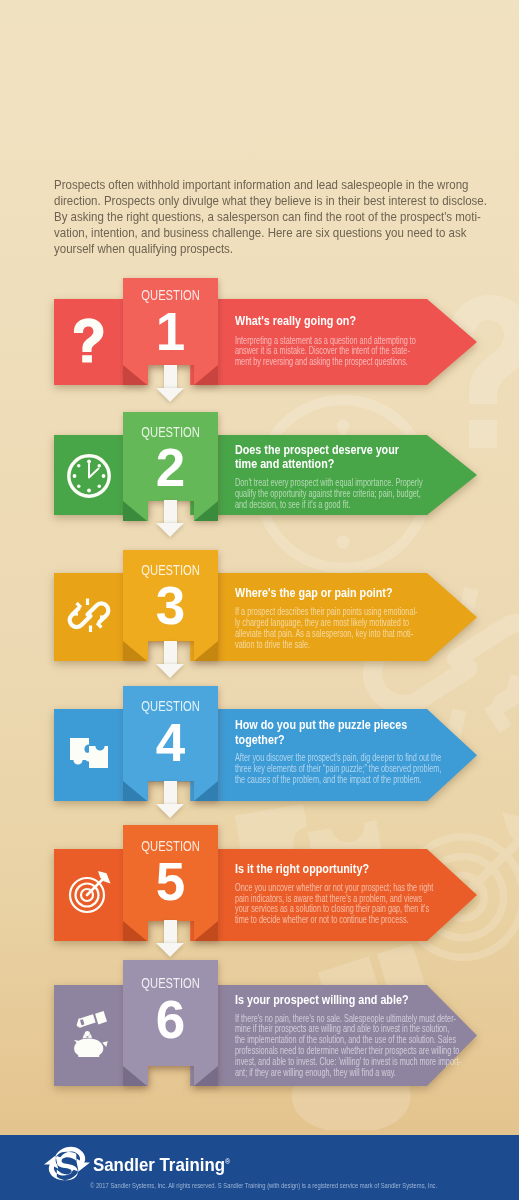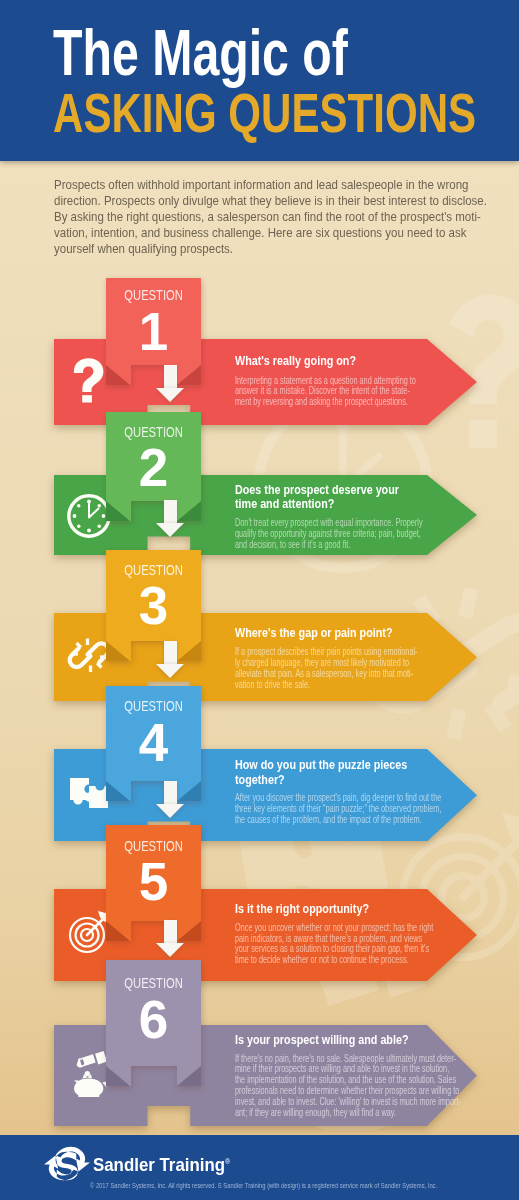--- a/index.html
+++ b/index.html
@@ -25,27 +25,27 @@
   .h-line2{position:absolute;left:53px;top:93px;color:#e5a929;font-weight:bold;
            font-size:55.5px;line-height:40px;
            transform:scaleX(.758);transform-origin:left top;white-space:nowrap;}
 
   
   .intro{position:absolute;left:54px;top:177px;width:480px;white-space:nowrap;color:#6e6352;
          font-size:13px;line-height:15.9px;transform:scaleX(.885);transform-origin:left top;}
 
   
   .row{position:absolute;left:0;width:519px;}
-  .bar{position:absolute;left:54px;top:0;height:86px;width:424px;margin-top:40px;}
+  .bar{position:absolute;left:54px;top:0;height:86px;width:424px;}
   .bar-shape{position:absolute;left:0;top:0;width:424px;height:100%;
              filter:drop-shadow(0 3px 4px rgba(120,92,50,.42));}
   .icon-box{position:absolute;left:0;top:0;width:69px;height:86px;
             display:flex;align-items:center;justify-content:center;}
   .icon-box svg{display:block;margin-top:-4px;}
-  .tab{position:absolute;left:106px;width:86px;
+  .tab{position:absolute;left:123px;width:86px;
        filter:drop-shadow(1px 2px 3px rgba(110,55,40,.30));}
   .tab-tail{position:absolute;left:0;width:24.5px;height:20px;}
   .tab-tail.r{left:70.5px;}
   .tab-tail i{position:absolute;left:0;top:0;width:0;height:0;
               border-right:24px solid transparent;border-bottom:20px solid #000;}
   .tab-tail.r i{border-right:none;border-left:24px solid transparent;}
   .tab-body{position:absolute;left:0;top:0;width:95px;}
   .tab-q{position:absolute;left:0;width:119px;text-align:center;color:rgba(255,255,255,.86);
          font-size:14px;transform:scaleX(.80);transform-origin:left top;line-height:14px;}
   .tab-n{position:absolute;left:0;width:95px;text-align:center;color:#fff;
@@ -75,24 +75,20 @@
              transform:scaleX(.887);transform-origin:left top;}
   .reg{font-size:8px;font-weight:normal;vertical-align:super;}
   .copy{position:absolute;left:89.5px;top:1181.5px;color:#9fb5d5;font-size:7px;
         line-height:7px;white-space:nowrap;transform:scaleX(.829);transform-origin:left top;}
 </style>
 </head>
 <body>
 
 <div class="page">
 
-  <div class="header">
-    <div class="h-line1">The Magic of</div>
-    <div class="h-line2">ASKING QUESTIONS</div>
-  </div>
 
   <div class="intro">
     <div>Prospects often withhold important information and lead salespeople in the wrong</div>
     <div>direction. Prospects only divulge what they believe is in their best interest to disclose.</div>
     <div>By asking the right questions, a salesperson can find the root of the prospect's moti-</div>
     <div>vation, intention, and business challenge. Here are six questions you need to ask</div>
     <div>yourself when qualifying prospects.</div>
   </div>
 
   <div class="wm-layer">

